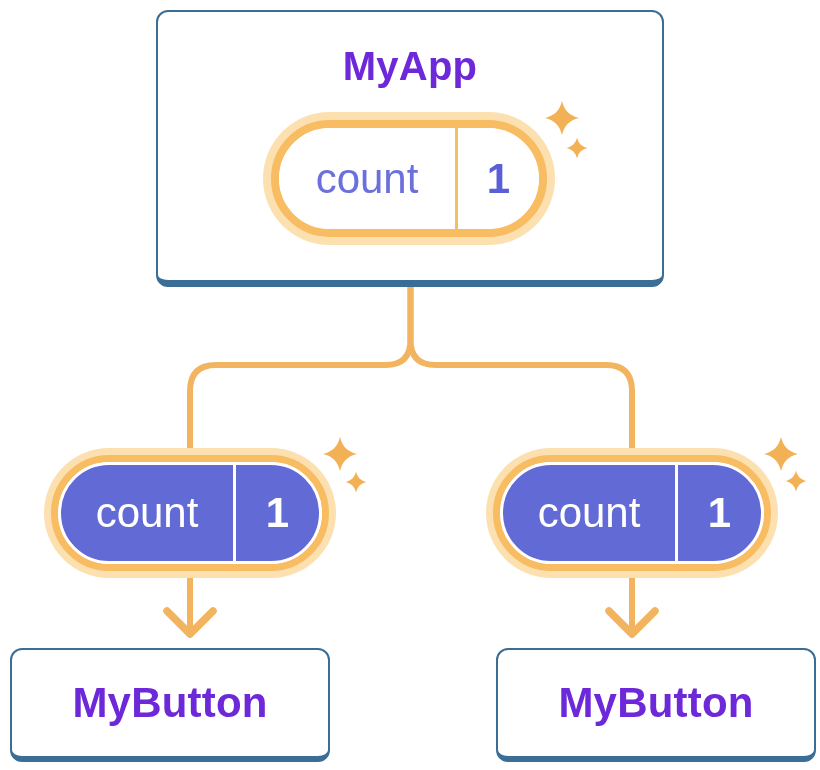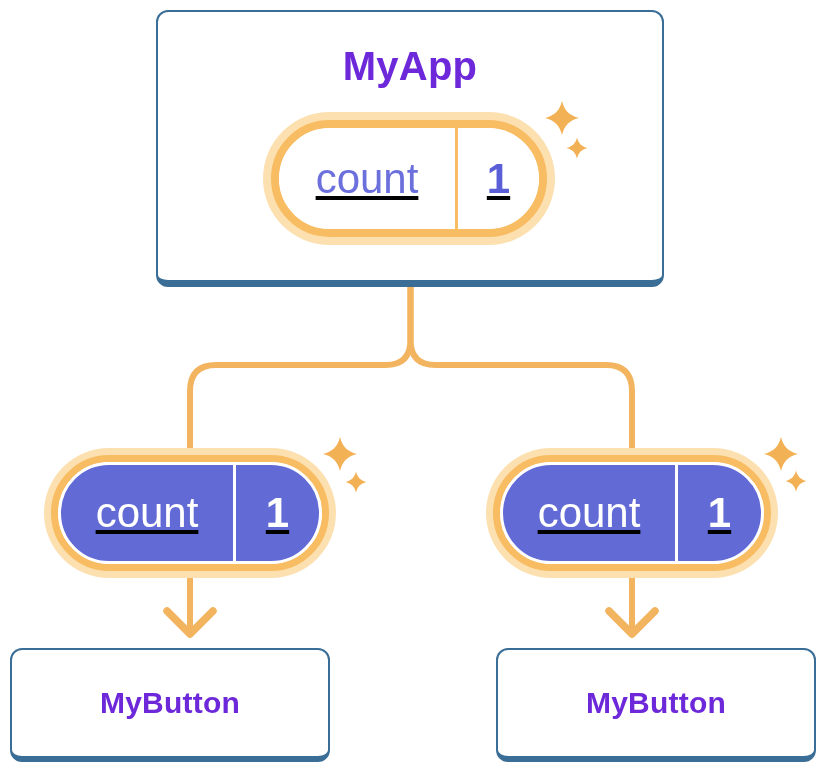--- a/index.html
+++ b/index.html
@@ -38,21 +38,21 @@
   .component-title {
     color: #6d28d9;
     font-weight: 700;
     letter-spacing: 0.2px;
   }
   .card-root .component-title {
     text-align: center;
     font-size: 40px;
     margin-top: 32px;
   }
-  .card-child .component-title { font-size: 30px; }
+  .card-child .component-title { font-size: 42px; }
 
   
   .pill {
     position: absolute;
     box-sizing: border-box;
     background: #FCE0B0;           
     border-radius: 80px;
     z-index: 2;
   }
   .pill-root  { left: 263px; top: 112px; width: 292px; height: 133px; padding: 8px; }
@@ -69,21 +69,20 @@
     display: flex;
     overflow: hidden;
   }
   .pill-child .pill-ring { border-width: 7px; padding: 0; }
 
   .pill-body {
     flex: 1;
     display: flex;
     align-items: stretch;
     border-radius: 56px;
-    text-decoration: underline;
   }
   .pill-body.light { background: #ffffff; }
   .pill-body.purple {
     background: #626AD6;
     border: 3px solid #ffffff;     
   }
 
   .cell {
     display: flex;
     align-items: center;

